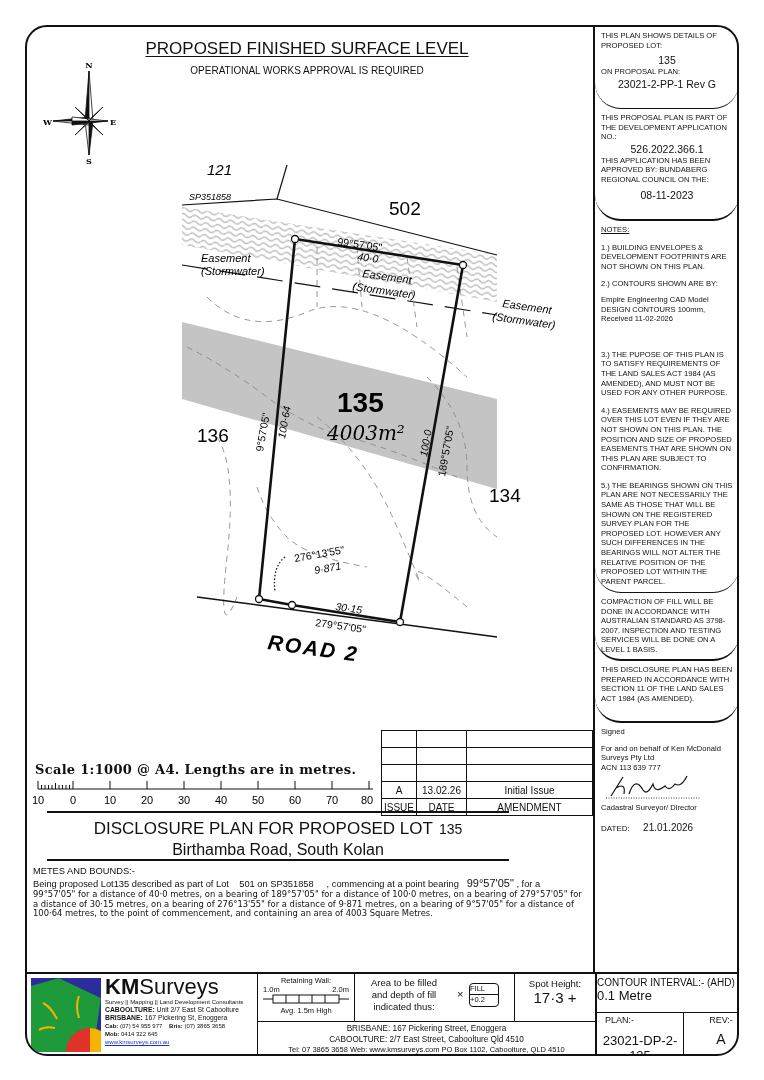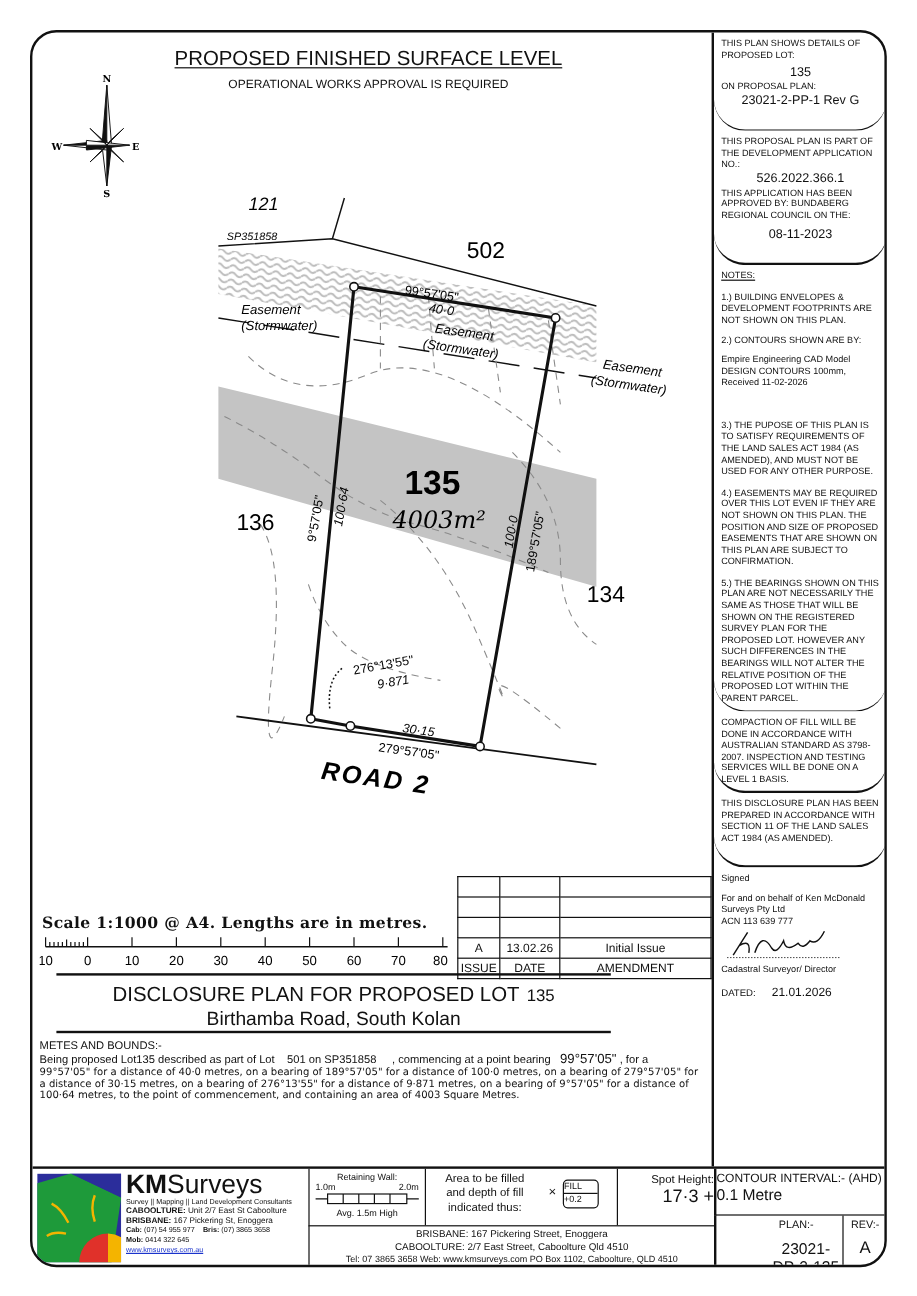--- a/index.html
+++ b/index.html
@@ -25,24 +25,24 @@
   .footer{position:absolute;left:0;top:945px;width:712px;height:86px;border-top:2px solid #111;box-sizing:border-box;}
   .logo{position:absolute;left:4px;top:4px;width:70px;height:74px;}
   .kmtext{position:absolute;left:78px;top:2px;width:152px;}
   .kmtext .brand{font-size:22px;line-height:22px;}
   .kmtext .brand b{font-weight:bold;}
   .kmtext .small{font-size:6px;line-height:8px;}
   .kmtext .small b{font-weight:bold;}
   .kmtext a{color:#1a33cc;text-decoration:underline;}
   .ret{position:absolute;left:230px;top:0;width:98px;height:47px;border-left:1.5px solid #111;border-right:1.5px solid #111;box-sizing:border-box;font-size:7.5px;text-align:center;}
   .fill{position:absolute;left:328px;top:0;width:160px;height:47px;border-right:1.5px solid #111;box-sizing:border-box;font-size:9.5px;}
-  .spot{position:absolute;left:488px;top:0;width:80px;height:47px;box-sizing:border-box;text-align:right;font-size:9.5px;}
+  .spot{position:absolute;left:488px;top:0;width:80px;height:47px;box-sizing:border-box;text-align:center;font-size:9.5px;}
   .addr{position:absolute;left:230px;top:47px;width:338px;height:39px;border-top:1.5px solid #111;border-left:1.5px solid #111;box-sizing:border-box;text-align:center;font-size:8.2px;line-height:10.5px;padding-top:2px;}
   .contour{position:absolute;left:568px;top:0;width:170px;height:39px;border-left:2px solid #111;border-bottom:1.5px solid #111;box-sizing:border-box;text-align:left;font-size:10px;}
-  .plan{position:absolute;left:568px;top:39px;width:108px;height:47px;border-left:2px solid #111;border-right:1.5px solid #111;box-sizing:border-box;font-size:9px;padding-left:44px;}
+  .plan{position:absolute;left:568px;top:39px;width:89px;height:47px;border-left:2px solid #111;border-right:1.5px solid #111;box-sizing:border-box;font-size:9px;}
   .rev{position:absolute;left:676px;top:39px;width:36px;height:47px;box-sizing:border-box;font-size:9px;text-align:center;}
 </style>
 </head>
 <body>
 
 <div class="sheet">
 
   <div class="main">
     <div class="title-main">PROPOSED FINISHED SURFACE LEVEL</div>
     <div class="title-sub">OPERATIONAL WORKS APPROVAL IS REQUIRED</div>

